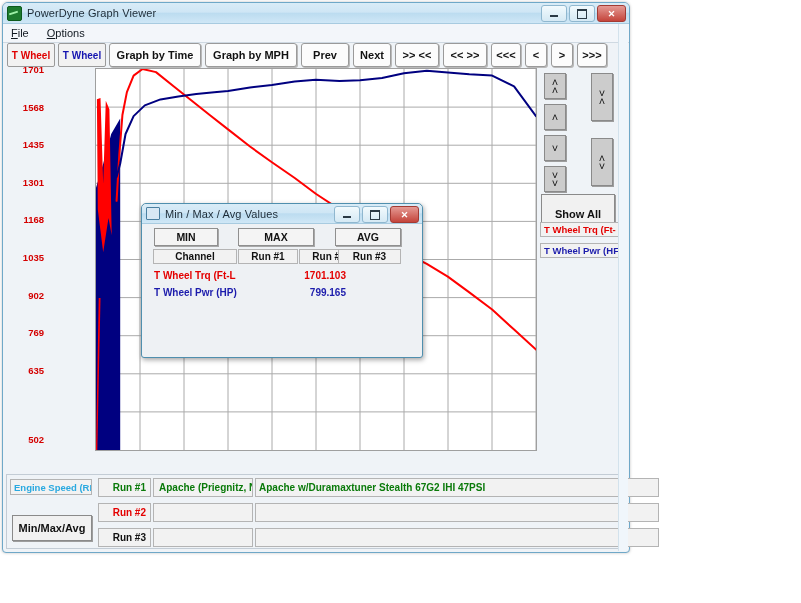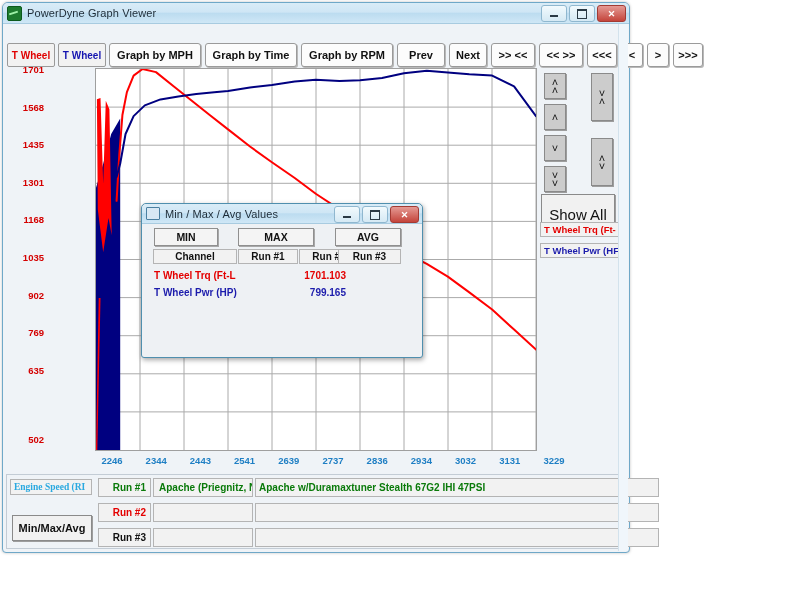--- a/index.html
+++ b/index.html
@@ -57,31 +57,31 @@
   #plot svg{display:block;}
 
   .xlabels{position:absolute;left:92px;top:452px;width:452px;height:14px;}
   .xlabels span{position:absolute;font-size:9.5px;font-weight:bold;color:#1f7fc4;
         transform:translateX(-50%);}
   .navbtn{border:1px solid #8a8a8a;background:#ccc;box-shadow:1px 1px 0 #9d9d9d;
         display:flex;flex-direction:column;align-items:center;justify-content:center;
         font-size:8px;line-height:6px;color:#111;box-sizing:border-box;}
   .showall{position:absolute;left:538px;top:191px;width:74px;height:40px;border:1px solid #8a8a8a;
         background:#f1f1f1;box-shadow:1px 1px 0 #9d9d9d;display:flex;align-items:center;
-        justify-content:center;font-size:15px;font-weight:normal;color:#111;box-sizing:border-box;}
+        justify-content:center;font-size:11px;font-weight:bold;color:#111;box-sizing:border-box;}
   .legbox{position:absolute;left:537px;width:81px;height:15px;border:1px solid #b4b4b4;
         background:#f2f2f2;font-size:9.5px;font-weight:bold;display:flex;align-items:center;
         padding-left:3px;box-sizing:border-box;overflow:hidden;white-space:nowrap;}
 
   
   .botpanel{position:absolute;left:3px;top:471px;width:613px;height:75px;
         border:1px solid #c3ccd5;background:#eff3f7;box-sizing:border-box;}
   .engbox{position:absolute;left:7px;top:476px;width:82px;height:16px;border:1px solid #b4b4b4;
         background:#f2f2f2;font-size:9.5px;font-weight:bold;color:#2aa9e0;display:flex;
-        align-items:center;padding-left:3px;box-sizing:border-box;overflow:hidden;white-space:nowrap;font-family:Liberation Serif, serif;}
+        align-items:center;padding-left:3px;box-sizing:border-box;overflow:hidden;white-space:nowrap;}
   .mmabtn{position:absolute;left:9px;top:512px;width:80px;height:26px;border:1px solid #8a8a8a;
         background:#f1f1f1;box-shadow:1px 1px 0 #9d9d9d;display:flex;align-items:center;
         justify-content:center;font-size:11px;font-weight:bold;color:#111;box-sizing:border-box;}
   .runcell{position:absolute;height:19px;border:1px solid #b4b4b4;background:#f2f2f2;
         font-size:10px;font-weight:bold;box-sizing:border-box;display:flex;align-items:center;
         overflow:hidden;white-space:nowrap;}
   .runlbl{width:53px;justify-content:flex-end;padding-right:4px;}
   .runa{width:100px;padding-left:5px;}
   .runb{width:404px;padding-left:3px;}
 
@@ -119,27 +119,30 @@
       <div class="wbtn">
           <i class="mini"></i>
         </div>
       <div class="wbtn">
           <i class="maxi"></i>
         </div>
       <div class="wbtn close">✕</div>
     </div>
   </div>
 
+  <div class="menubar">
+    <span><u>F</u>ile</span>
+    <span><u>O</u>ptions</span>
+  </div>
 
   <div class="toolbar" id="toolbar">
       <div class="tbch red" style="color: rgb(224, 0, 0);">T Wheel</div>
       <div class="tbch blue" style="color: rgb(21, 21, 176);">T Wheel</div>
+      <div class="tb" style="width: 92px;">Graph by Time</div>
       <div class="tb" style="width: 92px;">Graph by MPH</div>
-      <div class="tb" style="width: 92px;">Graph by Time</div>
-      <div class="tb" style="width: 92px;">Graph by RPM</div>
       <div class="tb" style="width: 48px;">Prev</div>
       <div class="tb" style="width: 38px;">Next</div>
       <div class="tb" style="width: 44px;">&gt;&gt; &lt;&lt;</div>
       <div class="tb" style="width: 44px;">&lt;&lt; &gt;&gt;</div>
       <div class="tb" style="width: 30px;">&lt;&lt;&lt;</div>
       <div class="tb" style="width: 22px;">&lt;</div>
       <div class="tb" style="width: 22px;">&gt;</div>
       <div class="tb" style="width: 30px;">&gt;&gt;&gt;</div>
     </div>
 
@@ -179,33 +182,20 @@
         <line x1="0" y1="304.8" x2="440" y2="304.8" stroke="#aaaaaa" stroke-width="1"></line>
         <line x1="0" y1="342.90000000000003" x2="440" y2="342.90000000000003" stroke="#aaaaaa" stroke-width="1"></line>
         <path d="M0,381 L0,118.7 L7.2,94.8 L15.2,65.0 L24.2,49.5 L24.2,381 Z" fill="#000080" stroke="none"></path>
         <path d="M0.9,30.3 L4.5,28.9 L7.2,114.7 L9.8,31.8 L13.4,40.3 L15.7,166.2 L12.5,149.0 L7.2,183.3 L1.8,140.4 Z" fill="#ff0000" stroke="none"></path>
         <path d="M0,381 L2.7,229.1 L4.5,229.1 L1.3,381 Z" fill="#ff0000" stroke="none"></path>
         <path d="M20.59,131.86 L23.28,86.10 L26.41,46.05 L30.89,23.17 L37.60,6.58 L46.55,0.00 L59.98,3.15 L77.88,17.45 L95.79,31.75 L113.69,46.05 L132.04,60.35 L153.98,77.52 L175.91,93.25 L198.74,108.98 L219.78,124.71 L243.50,140.44 L264.09,154.75 L286.02,169.62 L307.96,183.35 L330.78,194.79 L351.82,207.66 L373.31,223.39 L396.13,240.56 L418.07,260.58 L440.00,280.60 " fill="none" stroke="#ff0000" stroke-width="2" stroke-linejoin="round" stroke-linecap="round"></path>
         <path d="M20.59,107.92 L24.17,94.80 L29.54,64.99 L37.60,47.10 L48.79,36.37 L64.46,30.41 L82.36,27.43 L100.26,25.04 L118.17,23.25 L132.04,22.06 L153.98,18.48 L175.91,16.10 L198.74,12.52 L219.78,10.73 L243.50,11.92 L264.09,11.33 L286.02,8.94 L307.96,4.17 L330.78,1.79 L351.82,3.58 L373.31,5.37 L396.13,6.56 L418.07,17.29 L440.00,47.10 " fill="none" stroke="#000080" stroke-width="2" stroke-linejoin="round" stroke-linecap="round"></path>
       </svg>
   </div>
 
-  <div class="xlabels" id="xlabels">
-      <span style="left: 17px;">2246</span>
-      <span style="left: 61.2px;">2344</span>
-      <span style="left: 105.4px;">2443</span>
-      <span style="left: 149.6px;">2541</span>
-      <span style="left: 193.8px;">2639</span>
-      <span style="left: 238px;">2737</span>
-      <span style="left: 282.2px;">2836</span>
-      <span style="left: 326.4px;">2934</span>
-      <span style="left: 370.6px;">3032</span>
-      <span style="left: 414.8px;">3131</span>
-      <span style="left: 459px;">3229</span>
-    </div>
 
   <div id="navwrap">
       <div class="navbtn" style="position: absolute; left: 541px; top: 70px; width: 22px; height: 26px;">
         <span style="font-size: 11px; line-height: 8px;">˄</span>
         <span style="font-size: 11px; line-height: 8px;">˄</span>
       </div>
       <div class="navbtn" style="position: absolute; left: 541px; top: 101px; width: 22px; height: 26px;">
         <span style="font-size: 11px; line-height: 8px;">˄</span>
       </div>
       <div class="navbtn" style="position: absolute; left: 541px; top: 132px; width: 22px; height: 26px;">

